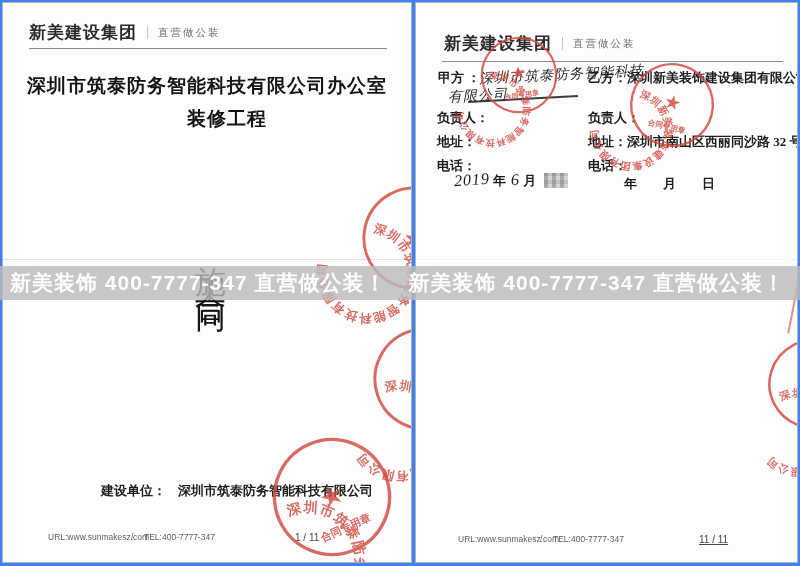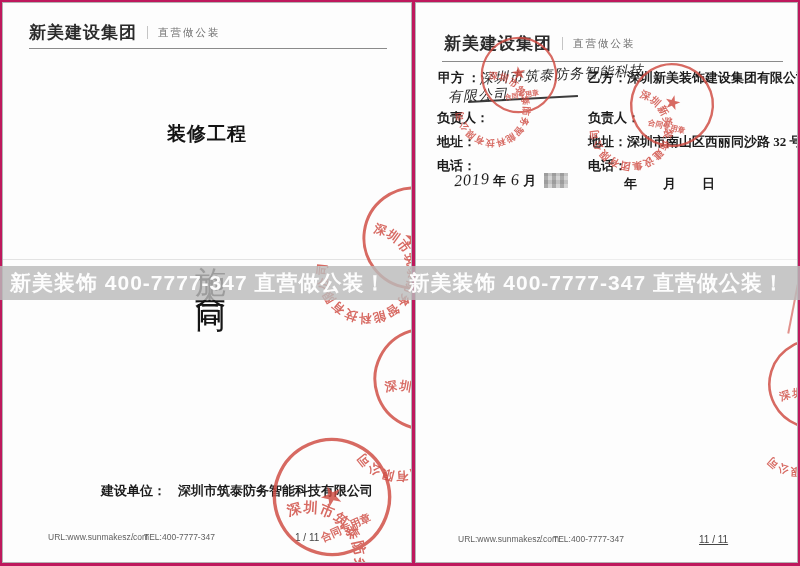--- a/index.html
+++ b/index.html
@@ -2,21 +2,21 @@
 <html style="--stamp-color: #cf4a41;"><head>
 <meta charset="utf-8">
 <style>
   :root { --stamp-color:#cf4a41; }
   * { margin:0; padding:0; box-sizing:border-box; }
   body {
     width:800px; height:566px; overflow:hidden;
     background:#e9e9e9;
     font-family:"Liberation Serif","DejaVu Serif",serif;
   }
-  .scan { position:relative; width:800px; height:566px; background:#be185d; }
+  .scan { position:relative; width:800px; height:566px; background:#3b82f6; }
 
   .page {
     position:absolute; top:2px; height:561px;
     background:#fdfdfd; border:1px solid #b3b3b3; overflow:hidden;
   }
   .page-left  { left:2px;  width:410px; }
   .page-right { left:415px; width:383px; }
 
   
   .doc-header { position:absolute; white-space:nowrap; }
@@ -94,21 +94,22 @@
 
 <div class="scan">
 
   <div class="page page-left">
 
     <div class="doc-header" style="left:26px; top:18px;">
       <span class="logo-name">新美建设集团</span><span class="logo-sep">|</span><span class="logo-slogan">直营做公装</span>
     </div>
     <div class="header-rule" style="left:26px; right:24px; top:45px;"></div>
 
-    <div class="cover-title" style="top:118px;">装修工程</div>
+    <div class="cover-title" style="top:70px;">深圳市筑泰防务智能科技有限公司办公室</div>
+    <div class="cover-title" style="top:103px;margin-left:20px;">装修工程</div>
 
     <div class="scan-line" style="top:256px;"></div>
 
     <div class="contract-title" style="left:186px; top:238px;">施工合同</div>
 
     <svg class="stamp" style="left:357px; top:181px; width:108px; height:108px; transform:rotate(8deg);" viewBox="0 0 110 110">
       <circle class="seal-ring" cx="55" cy="55" r="51"></circle>
       <path id="spA" d="M 13 55 A 42 42 0 1 1 12.99 55" fill="none"></path>
       <text class="seal-ring-text"><textPath href="#spA">深圳市筑泰防务智能科技有限公司</textPath></text>
       <text class="seal-star" x="55" y="64">★</text>

